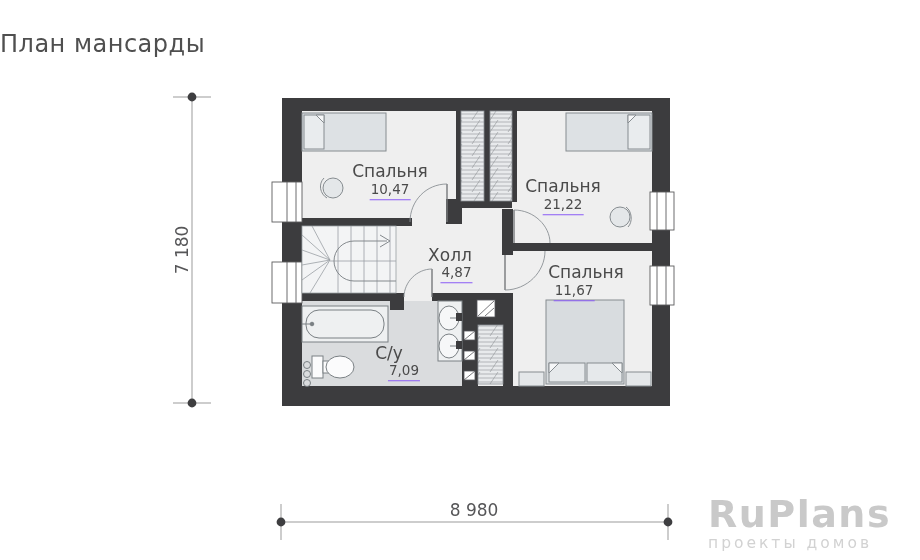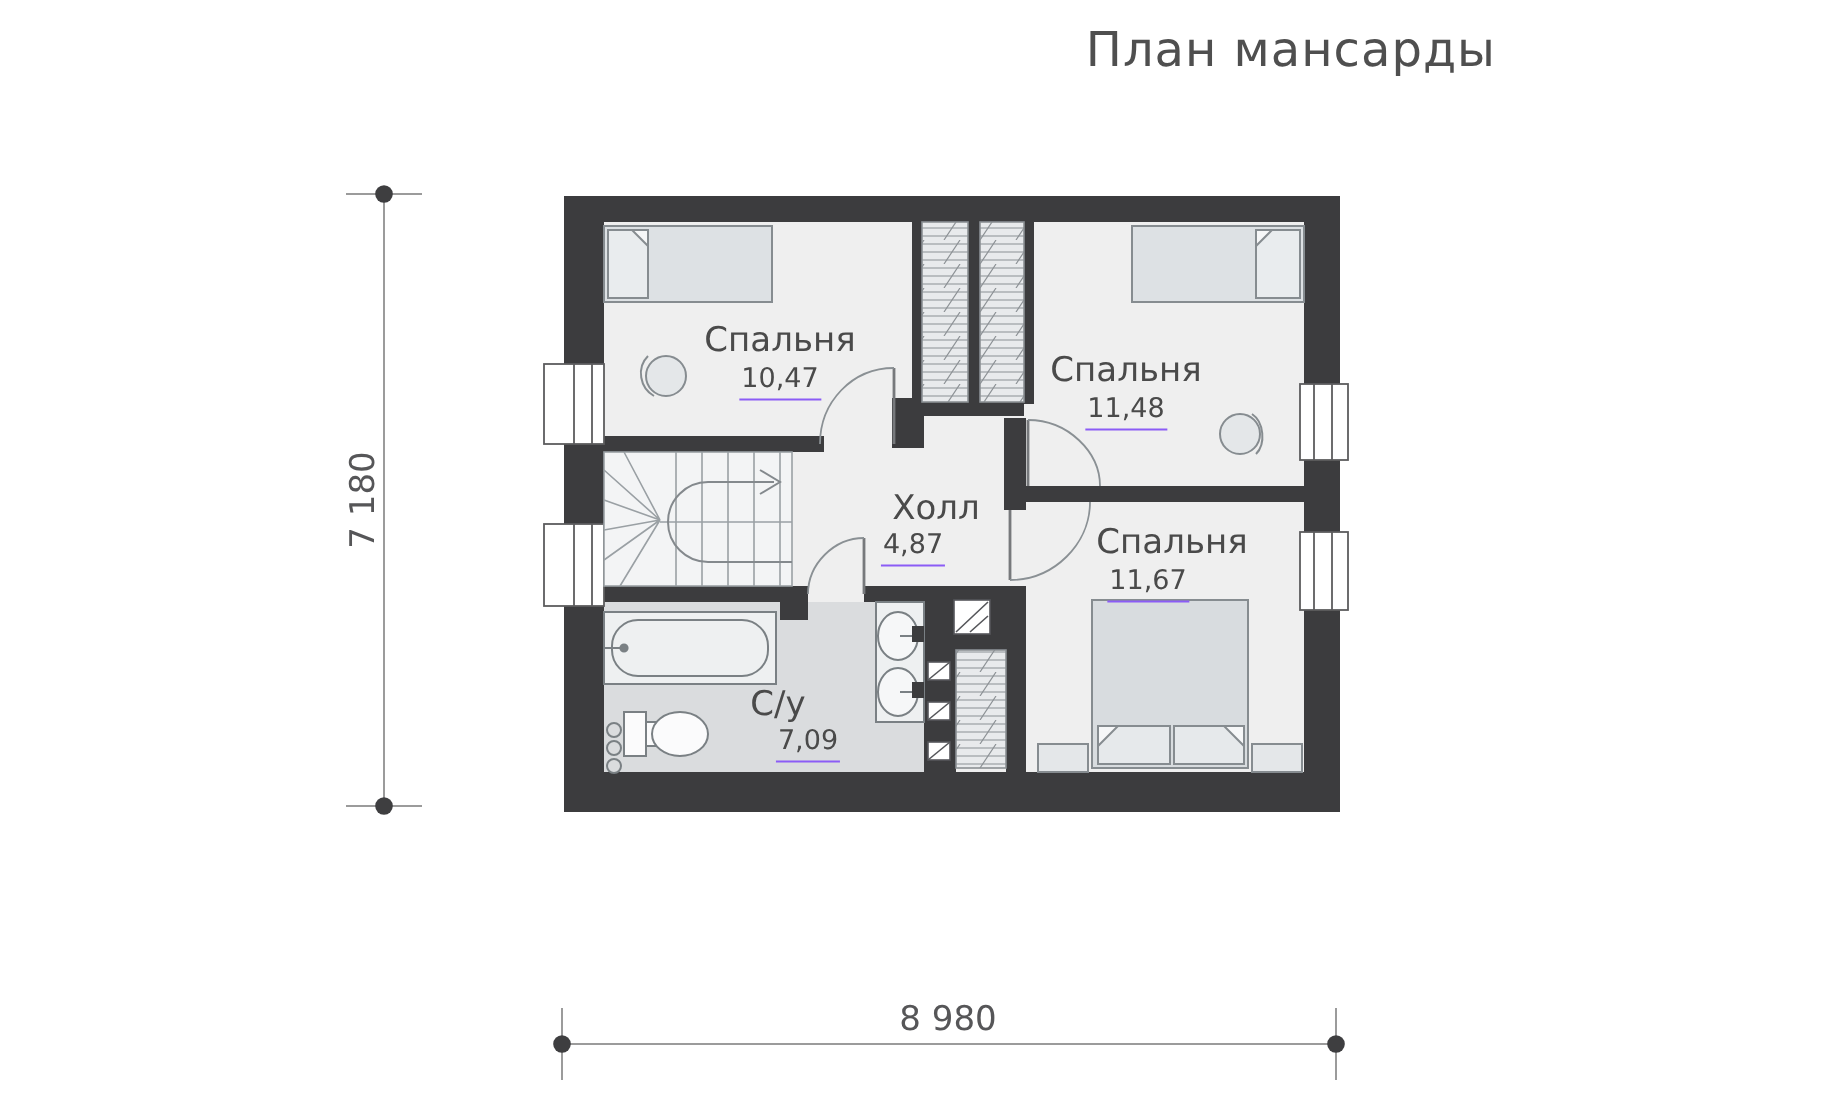--- a/index.html
+++ b/index.html
@@ -1,19 +1,19 @@
 <!DOCTYPE html>
 <html><head>
 <meta charset="utf-8">
 <style>
   html,body{margin:0;padding:0;background:#ffffff;}
   .stage{position:relative;width:920px;height:560px;background:#ffffff;overflow:hidden;
          font-family:"DejaVu Sans","Liberation Sans",sans-serif;}
   .stage svg{position:absolute;left:0;top:0;}
-  .page-title{position:absolute;left:0;top:11px;width:748px;text-align:right;
+  .page-title{position:absolute;left:0;top:30px;width:748px;text-align:left;
               font-size:24px;color:#4f4f4f;letter-spacing:.5px;}
   .rlabel{position:absolute;transform:translate(-50%,-50%);font-size:17px;color:#4a4a4a;
           white-space:nowrap;line-height:1;}
   .rarea{position:absolute;transform:translate(-50%,-50%);font-size:13.5px;color:#4a4a4a;
          white-space:nowrap;line-height:1;}
   .rarea span{border-bottom:1px solid #8b5cf6;padding:0 1px 2px;}
   .dim-label-v{position:absolute;left:146px;top:241px;width:70px;height:18px;
                transform:rotate(-90deg);text-align:center;font-size:17px;color:#565658;}
   .dim-label-h{position:absolute;left:424px;top:500px;width:100px;text-align:center;
                font-size:17px;color:#565658;}
@@ -213,28 +213,32 @@
       <line x1="668" y1="504" x2="668" y2="540" stroke="#9b9b9b" stroke-width="1"></line>
       <circle cx="281" cy="522" r="4.4" fill="#3e3e40"></circle>
       <circle cx="668" cy="522" r="4.4" fill="#3e3e40"></circle>
     </g>
   </svg>
 
   <div class="rlabel" style="left:390px;top:171px;">Спальня</div>
   <div class="rarea" style="left:390px;top:190px;"><span>10,47</span></div>
 
   <div class="rlabel" style="left:563px;top:186px;">Спальня</div>
-  <div class="rarea" style="left:563px;top:205px;"><span>11,48</span></div>
+  <div class="rarea" style="left:563px;top:205px;"><span>21,22</span></div>
 
   <div class="rlabel" style="left:586px;top:272px;">Спальня</div>
   <div class="rarea" style="left:574px;top:291px;"><span>11,67</span></div>
 
-  <div class="rlabel" style="left:468px;top:255px;">Холл</div>
+  <div class="rlabel" style="left:450px;top:255px;">Холл</div>
   <div class="rarea" style="left:450px;top:273px;padding-left:13px;"><span>4,87</span></div>
 
   <div class="rlabel" style="left:389px;top:353px;">С/у</div>
   <div class="rarea" style="left:404px;top:371px;"><span>7,09</span></div>
 
   <div class="dim-label-v">7 180</div>
   <div class="dim-label-h">8 980</div>
 
+  <div class="watermark">
+    <div class="wm-brand">RuPlans</div>
+    <div class="wm-tagline">проекты домов</div>
+  </div>
 
 </div>
 
 </body></html>

